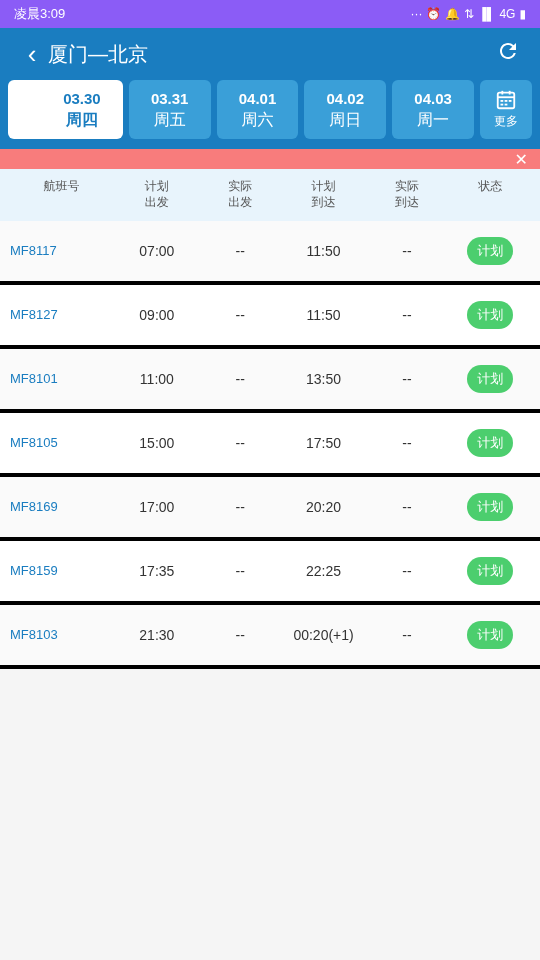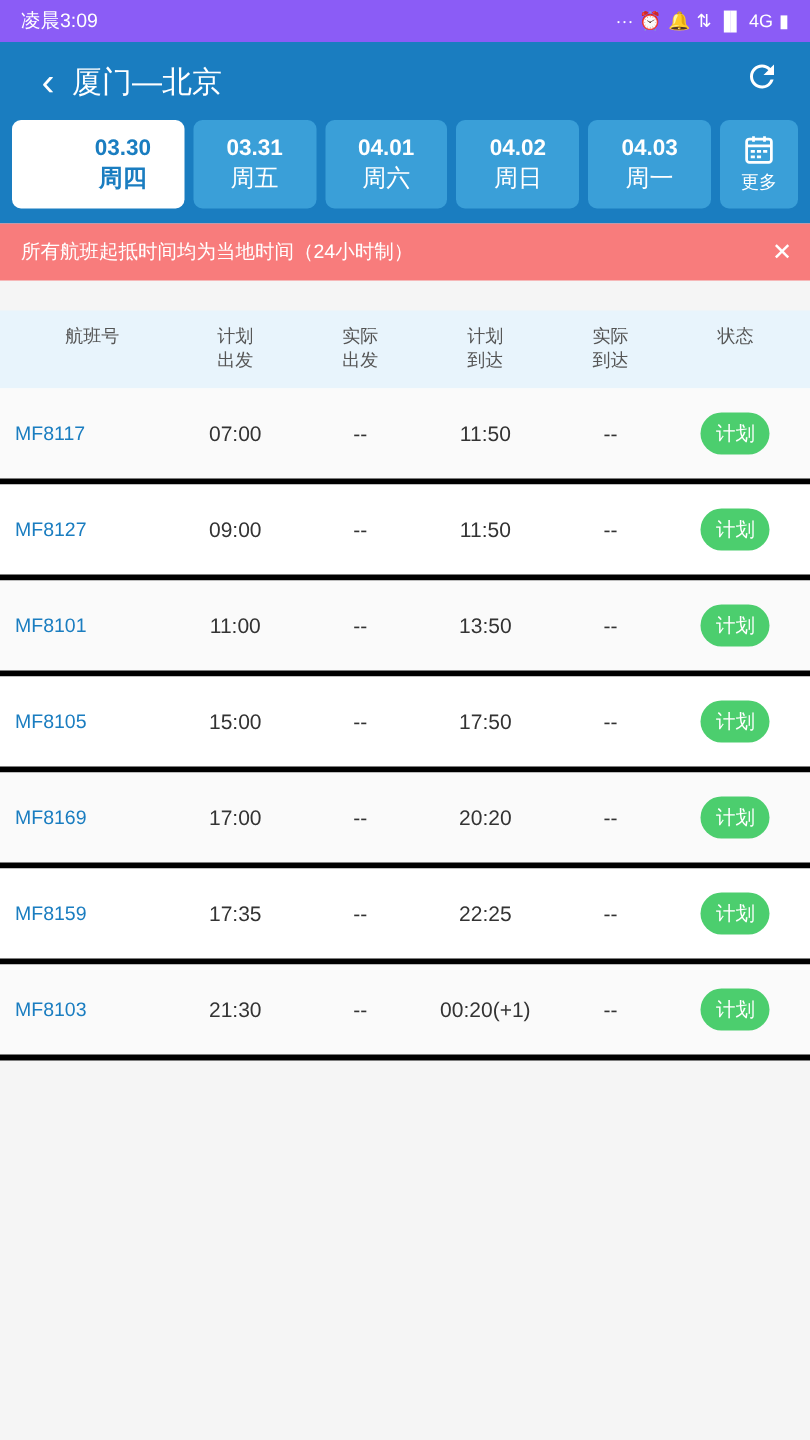--- a/index.html
+++ b/index.html
@@ -119,21 +119,20 @@
       color: white;
     }
 
     
     .table-header {
       background: #e8f4fc;
       display: grid;
       grid-template-columns: 1.3fr 1fr 1fr 1fr 1fr 1fr;
       padding: 10px 10px;
       gap: 4px;
-      margin-top: 20px;
     }
     .table-header-cell {
       font-size: 12px;
       color: #555;
       text-align: center;
       line-height: 1.3;
     }
 
     
     .flight-list {
@@ -233,21 +232,20 @@
       <rect x="10.5" y="12" width="3" height="2" fill="white"></rect>
       <rect x="15" y="12" width="3" height="2" fill="white"></rect>
       <rect x="6" y="16" width="3" height="2" fill="white"></rect>
       <rect x="10.5" y="16" width="3" height="2" fill="white"></rect>
     </svg>
     <span style="font-size:12px;color:white;">更多</span>
   </div>
   </div>
 
 <div class="notice-bar">
-  <span>所有航班起抵时间均为当地时间（24小时制）</span>
   <span class="notice-close">✕</span>
 </div>
 
 <div class="table-header" id="table-header-container">
 <div class="table-header-cell" style="white-space: pre-line;">航班号</div>
     <div class="table-header-cell" style="white-space: pre-line;">计划
 出发</div>
     <div class="table-header-cell" style="white-space: pre-line;">实际
 出发</div>
     <div class="table-header-cell" style="white-space: pre-line;">计划

